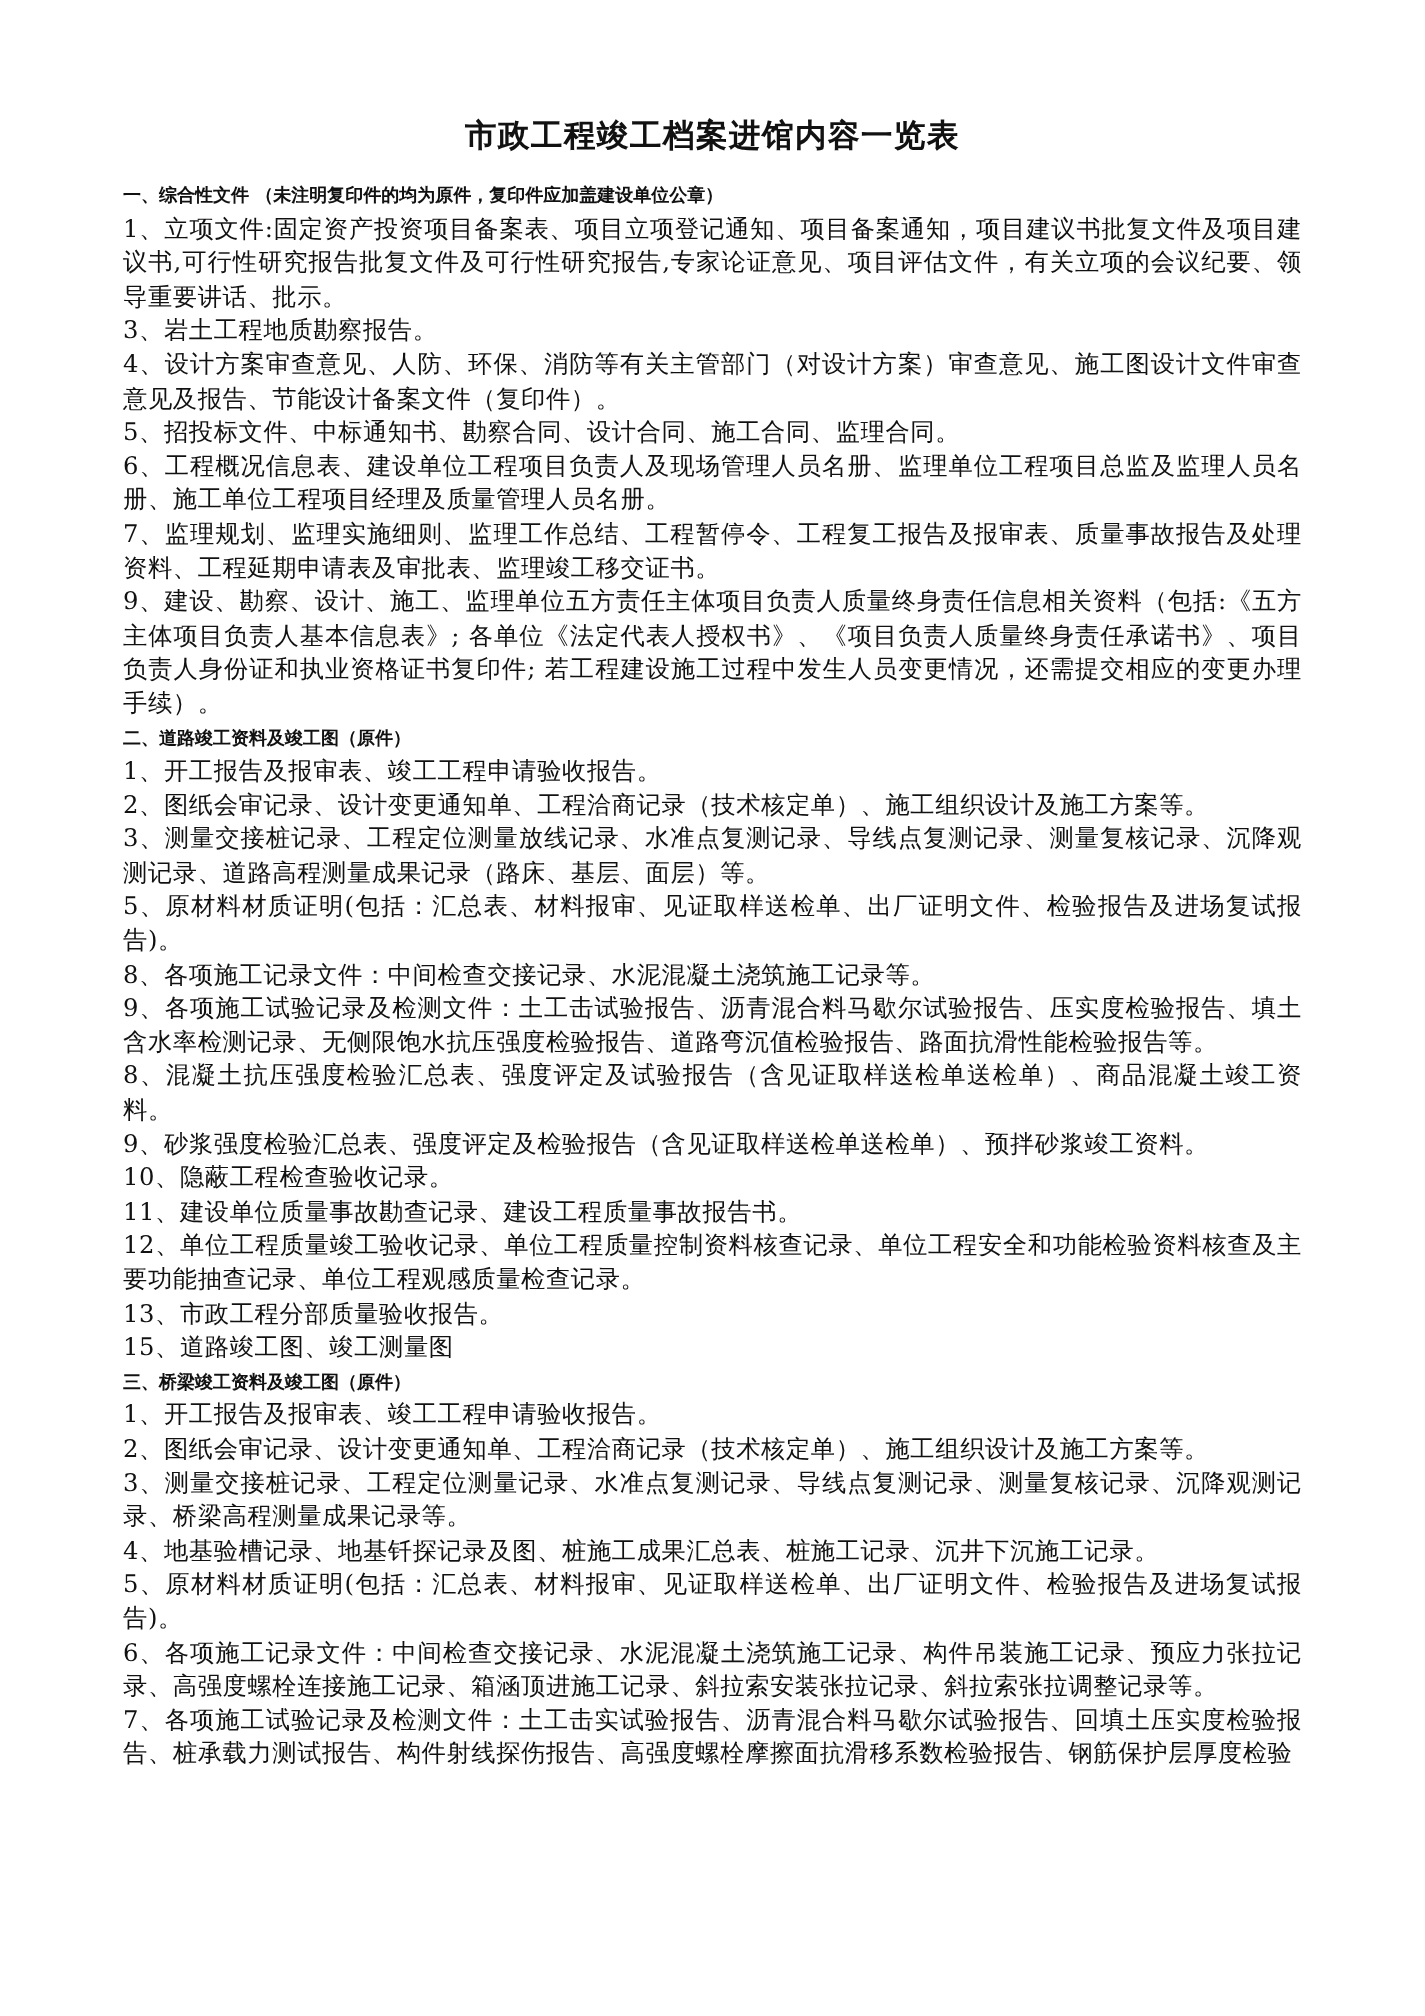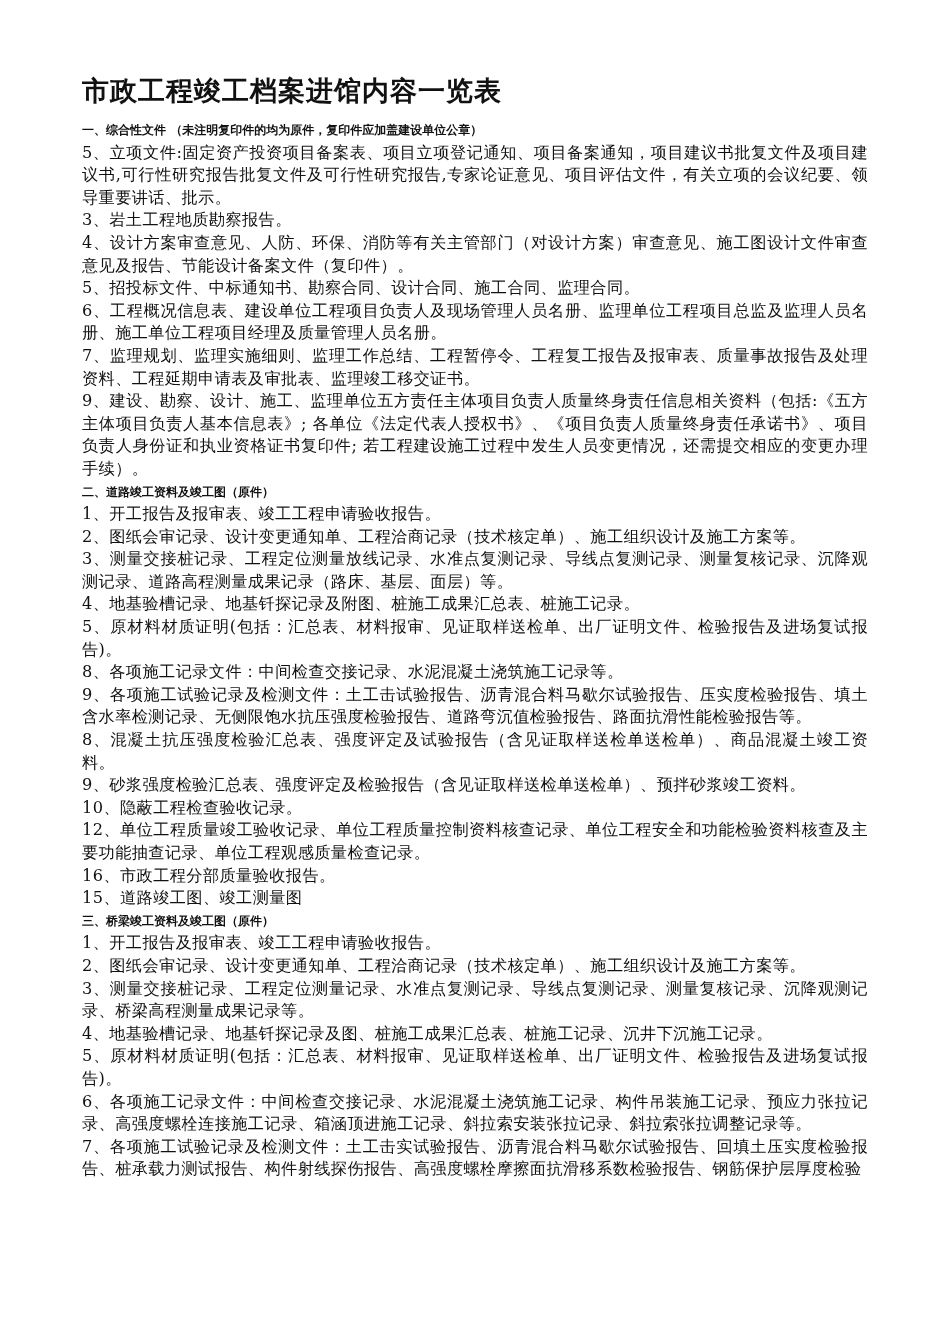--- a/index.html
+++ b/index.html
@@ -3,64 +3,64 @@
 <meta charset="utf-8">
 <style>
   html, body { margin: 0; padding: 0; background: #ffffff; }
   body { width: 950px; height: 1344px; overflow: hidden; position: relative; }
   .page {
     position: absolute; left: 82px; top: 72px; width: 786px;
     font-family: "DejaVu Serif", "Liberation Serif", serif;
     color: #111111;
   }
   .title {
-    text-align: left; font-size: 27px; font-weight: bold;
+    text-align: center; font-size: 21px; font-weight: bold;
     letter-spacing: 1px; height: 38px; line-height: 38px; margin-bottom: 9px;
     font-family: Liberation Sans, sans-serif;
   }
   .section-head {
     font-size: 12px; font-weight: bold; line-height: 22.6px;
     font-family: "DejaVu Sans", sans-serif; white-space: nowrap;
   }
   .item {
     font-size: 16.2px; line-height: 22.6px; text-align: justify;
     letter-spacing: 0.4px; word-break: break-all;
   }
 </style>
 </head>
 <body>
 
 <div class="page">
   <div class="title">市政工程竣工档案进馆内容一览表</div>
 
   <div>
     <div class="section-head">一、综合性文件 （未注明复印件的均为原件，复印件应加盖建设单位公章）</div>
-    <div class="item">5、立项文件:固定资产投资项目备案表、项目立项登记通知、项目备案通知，项目建议书批复文件及项目建议书,可行性研究报告批复文件及可行性研究报告,专家论证意见、项目评估文件，有关立项的会议纪要、领导重要讲话、批示。</div>
+    <div class="item">1、立项文件:固定资产投资项目备案表、项目立项登记通知、项目备案通知，项目建议书批复文件及项目建议书,可行性研究报告批复文件及可行性研究报告,专家论证意见、项目评估文件，有关立项的会议纪要、领导重要讲话、批示。</div>
     <div class="item">3、岩土工程地质勘察报告。</div>
     <div class="item">4、设计方案审查意见、人防、环保、消防等有关主管部门（对设计方案）审查意见、施工图设计文件审查意见及报告、节能设计备案文件（复印件）。</div>
     <div class="item">5、招投标文件、中标通知书、勘察合同、设计合同、施工合同、监理合同。</div>
     <div class="item">6、工程概况信息表、建设单位工程项目负责人及现场管理人员名册、监理单位工程项目总监及监理人员名册、施工单位工程项目经理及质量管理人员名册。</div>
     <div class="item">7、监理规划、监理实施细则、监理工作总结、工程暂停令、工程复工报告及报审表、质量事故报告及处理资料、工程延期申请表及审批表、监理竣工移交证书。</div>
     <div class="item">9、建设、勘察、设计、施工、监理单位五方责任主体项目负责人质量终身责任信息相关资料（包括:《五方主体项目负责人基本信息表》; 各单位《法定代表人授权书》、《项目负责人质量终身责任承诺书》、项目负责人身份证和执业资格证书复印件; 若工程建设施工过程中发生人员变更情况，还需提交相应的变更办理手续）。</div>
   </div>
 
   <div>
     <div class="section-head">二、道路竣工资料及竣工图（原件）</div>
     <div class="item">1、开工报告及报审表、竣工工程申请验收报告。</div>
     <div class="item">2、图纸会审记录、设计变更通知单、工程洽商记录（技术核定单）、施工组织设计及施工方案等。</div>
     <div class="item">3、测量交接桩记录、工程定位测量放线记录、水准点复测记录、导线点复测记录、测量复核记录、沉降观测记录、道路高程测量成果记录（路床、基层、面层）等。</div>
-    <div class="item">4、地基验槽记录、地基钎探记录及附图、桩施工成果汇总表、桩施工记录。</div>
     <div class="item">5、原材料材质证明(包括：汇总表、材料报审、见证取样送检单、出厂证明文件、检验报告及进场复试报告)。</div>
     <div class="item">8、各项施工记录文件：中间检查交接记录、水泥混凝土浇筑施工记录等。</div>
     <div class="item">9、各项施工试验记录及检测文件：土工击试验报告、沥青混合料马歇尔试验报告、压实度检验报告、填土含水率检测记录、无侧限饱水抗压强度检验报告、道路弯沉值检验报告、路面抗滑性能检验报告等。</div>
     <div class="item">8、混凝土抗压强度检验汇总表、强度评定及试验报告（含见证取样送检单送检单）、商品混凝土竣工资料。</div>
     <div class="item">9、砂浆强度检验汇总表、强度评定及检验报告（含见证取样送检单送检单）、预拌砂浆竣工资料。</div>
     <div class="item">10、隐蔽工程检查验收记录。</div>
+    <div class="item">11、建设单位质量事故勘查记录、建设工程质量事故报告书。</div>
     <div class="item">12、单位工程质量竣工验收记录、单位工程质量控制资料核查记录、单位工程安全和功能检验资料核查及主要功能抽查记录、单位工程观感质量检查记录。</div>
-    <div class="item">16、市政工程分部质量验收报告。</div>
+    <div class="item">13、市政工程分部质量验收报告。</div>
     <div class="item">15、道路竣工图、竣工测量图</div>
   </div>
 
   <div>
     <div class="section-head">三、桥梁竣工资料及竣工图（原件）</div>
     <div class="item">1、开工报告及报审表、竣工工程申请验收报告。</div>
     <div class="item">2、图纸会审记录、设计变更通知单、工程洽商记录（技术核定单）、施工组织设计及施工方案等。</div>
     <div class="item">3、测量交接桩记录、工程定位测量记录、水准点复测记录、导线点复测记录、测量复核记录、沉降观测记录、桥梁高程测量成果记录等。</div>
     <div class="item">4、地基验槽记录、地基钎探记录及图、桩施工成果汇总表、桩施工记录、沉井下沉施工记录。</div>
     <div class="item">5、原材料材质证明(包括：汇总表、材料报审、见证取样送检单、出厂证明文件、检验报告及进场复试报告)。</div>

